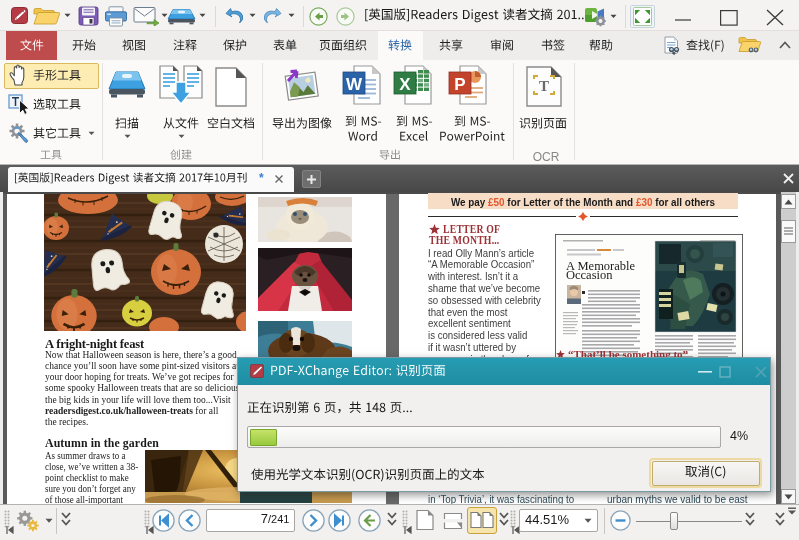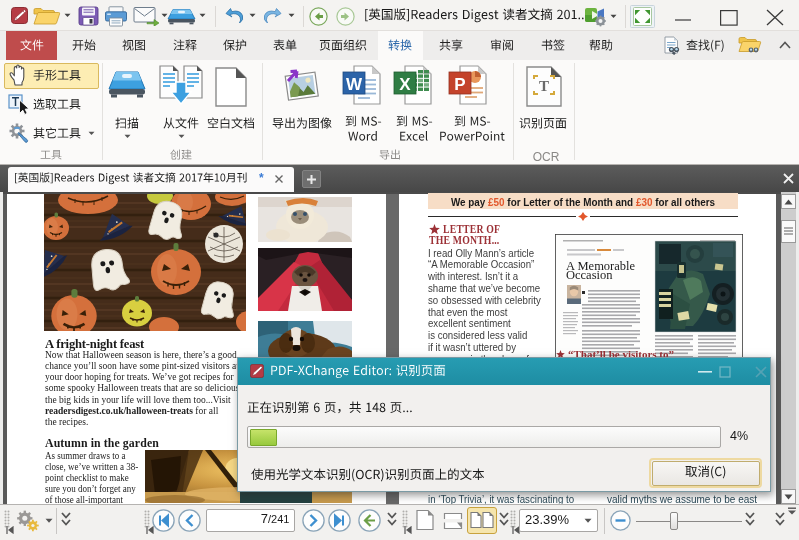--- a/index.html
+++ b/index.html
@@ -890,23 +890,23 @@
 <div class="abs" style="left:429px;top:224px;">
     <svg width="11" height="11" viewBox="0 0 11 11">
       <path d="M5.5 0 L6.9 3.7 L10.8 3.9 L7.8 6.4 L8.8 10.2 L5.5 8 L2.2 10.2 L3.2 6.4 L0.2 3.9 L4.1 3.7 Z" fill="#9c3136"></path>
     </svg>
   </div>
 <div class="abs" style="left:556px;top:350px;">
     <svg width="9" height="9" viewBox="0 0 11 11">
       <path d="M5.5 0 L6.9 3.7 L10.8 3.9 L7.8 6.4 L8.8 10.2 L5.5 8 L2.2 10.2 L3.2 6.4 L0.2 3.9 L4.1 3.7 Z" fill="#9c3136"></path>
     </svg>
   </div>
-<div class="abs" style="left:568px;top:348px;font-family:'Liberation Serif',serif;font-weight:bold;font-size:11px;color:#9c3136;white-space:nowrap">“That’ll be visitors to”</div>
+<div class="abs" style="left:568px;top:348px;font-family:'Liberation Serif',serif;font-weight:bold;font-size:11px;color:#9c3136;white-space:nowrap">“That’ll be something to”</div>
 <div class="abs" style="left:428px;top:494px;font-size:10px;color:#2c4a58;white-space:nowrap;transform:scaleX(0.97);transform-origin:0 0">in ‘Top Trivia’, it was fascinating to</div>
-<div class="abs" style="left:607px;top:494px;font-size:10px;color:#2c4a58;white-space:nowrap;transform:scaleX(1.0);transform-origin:0 0">valid myths we assume to be east</div>
+<div class="abs" style="left:607px;top:494px;font-size:10px;color:#2c4a58;white-space:nowrap;transform:scaleX(1.0);transform-origin:0 0">urban myths we valid to be east</div>
 <div class="abs" style="left:312px;top:496.5px;font-size:9.5px;color:#4a5a66;white-space:nowrap;transform:scaleX(0.92);transform-origin:0 0">……</div>
 <div class="abs" style="left:0;top:504px;width:799px;height:36px;background:#f2f1ef;border-top:1px solid #b5b3b1"></div>
 <div class="abs" style="left:4px;top:510px">
     <svg width="7" height="20" viewBox="0 0 7 20">
       <circle cx="1.5" cy="1.5" r="1" fill="#b0aeac"></circle>
       <circle cx="1.5" cy="4.5" r="1" fill="#b0aeac"></circle>
       <circle cx="1.5" cy="7.5" r="1" fill="#b0aeac"></circle>
       <circle cx="1.5" cy="10.5" r="1" fill="#b0aeac"></circle>
       <circle cx="1.5" cy="13.5" r="1" fill="#b0aeac"></circle>
       <circle cx="1.5" cy="16.5" r="1" fill="#b0aeac"></circle>
@@ -1097,21 +1097,21 @@
       <circle cx="4.5" cy="13.5" r="1" fill="#b0aeac"></circle>
       <circle cx="4.5" cy="16.5" r="1" fill="#b0aeac"></circle>
     </svg>
   </div>
 <div class="abs" style="left:512px;top:526px;">
     <svg width="8" height="8" viewBox="0 0 8 8">
       <path d="M1 0 V8 M7 1 L3 4 L7 7 Z" stroke="#555" fill="#555" stroke-width="1.2"></path>
     </svg>
   </div>
 <div class="abs" style="left:519px;top:509px;width:79px;height:23px;background:#fff;border:1px solid #a8a6a4;border-radius:2px"></div>
-<div class="abs" style="left:525px;top:512px;font-size:13px;color:#1a1a1a">23.39%</div>
+<div class="abs" style="left:525px;top:512px;font-size:13px;color:#1a1a1a">44.51%</div>
 <div class="abs" style="left:584px;top:518px;">
     <svg width="8" height="6" viewBox="0 0 8 6">
       <path d="M0.5 0.8 L4 4.8 L7.5 0.8 Z" fill="#555"></path>
     </svg>
   </div>
 <div class="abs sep" style="left:604px;top:508px;height:26px;background:#c8c6c4"></div>
 <div class="abs" style="left:610px;top:510px">
     <svg width="21" height="21" viewBox="0 0 21 21">
       <circle cx="10.5" cy="10.5" r="9.6" fill="#fdfdfd" stroke="#8aa4b8" stroke-width="1.3"></circle>
       <path d="M5.5 10.5 H15.5" stroke="#3d8fd0" stroke-width="2.4"></path>

